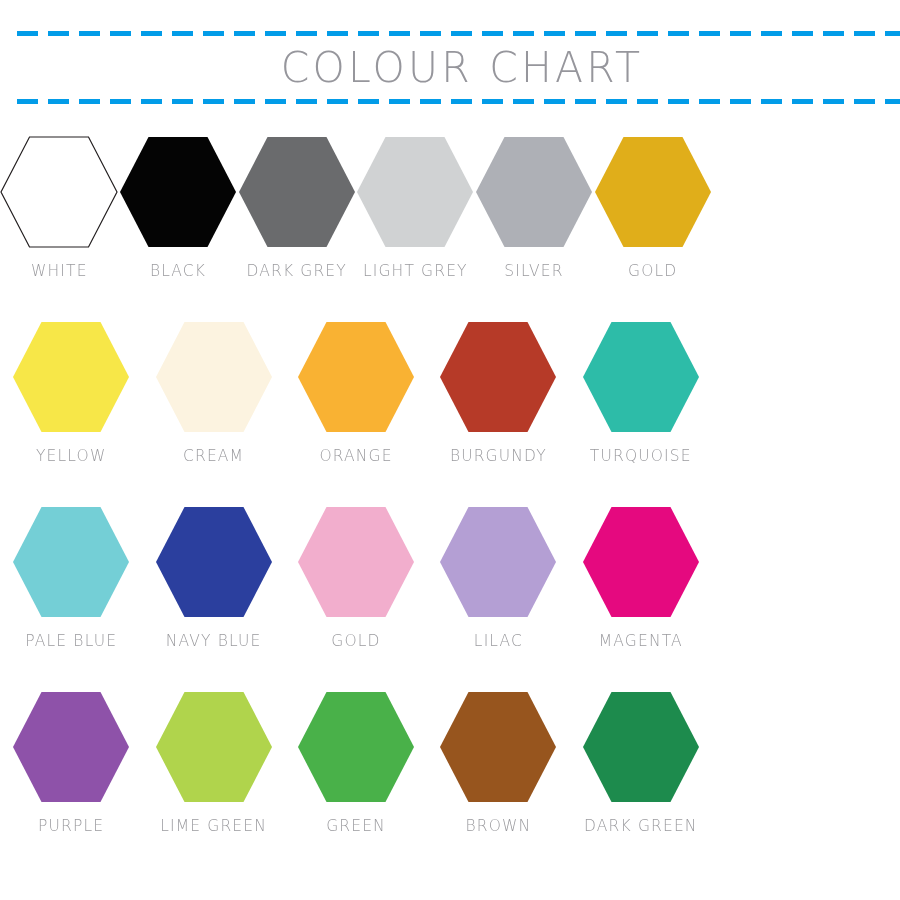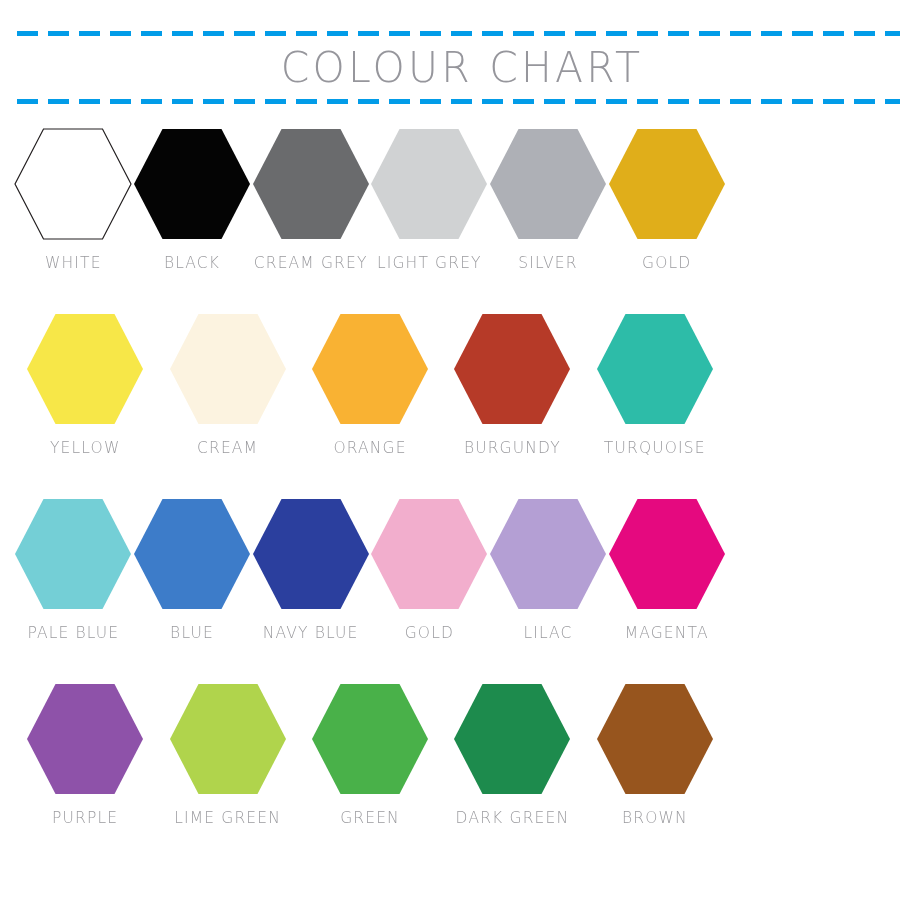--- a/index.html
+++ b/index.html
@@ -60,23 +60,22 @@
     color: #96969c;
     white-space: nowrap;
     transform: scaleY(1.06);
     transform-origin: center top;
   }
 
   
   .grid {
     position: absolute;
     left: 0;
-    top: 128px;
+    top: 136px;
     width: 712px;
-    padding-left: 14px;
   }
   .row {
     display: flex;
     justify-content: center;
     align-items: flex-start;
     height: 185px;
   }
   .cell {
     width: 146.5px;
     display: flex;
@@ -135,21 +134,21 @@
             </svg>
           </div>
           <div class="swatch-label">BLACK</div>
         </div>
         <div class="cell">
           <div class="hex-wrap">
             <svg class="hex-svg" viewBox="0 0 118 112">
               <polygon points="29.5,1 88.5,1 117,56 88.5,111 29.5,111 1,56" fill="#6a6b6d" stroke="none"></polygon>
             </svg>
           </div>
-          <div class="swatch-label">CREAM GREY</div>
+          <div class="swatch-label">DARK GREY</div>
         </div>
         <div class="cell">
           <div class="hex-wrap">
             <svg class="hex-svg" viewBox="0 0 118 112">
               <polygon points="29.5,1 88.5,1 117,56 88.5,111 29.5,111 1,56" fill="#d0d2d3" stroke="none"></polygon>
             </svg>
           </div>
           <div class="swatch-label">LIGHT GREY</div>
         </div>
         <div class="cell">
@@ -216,28 +215,20 @@
           <div class="hex-wrap">
             <svg class="hex-svg" viewBox="0 0 118 112">
               <polygon points="29.5,1 88.5,1 117,56 88.5,111 29.5,111 1,56" fill="#74cfd6" stroke="none"></polygon>
             </svg>
           </div>
           <div class="swatch-label">PALE BLUE</div>
         </div>
         <div class="cell">
           <div class="hex-wrap">
             <svg class="hex-svg" viewBox="0 0 118 112">
-              <polygon points="29.5,1 88.5,1 117,56 88.5,111 29.5,111 1,56" fill="#3d7cc9" stroke="none"></polygon>
-            </svg>
-          </div>
-          <div class="swatch-label">BLUE</div>
-        </div>
-        <div class="cell">
-          <div class="hex-wrap">
-            <svg class="hex-svg" viewBox="0 0 118 112">
               <polygon points="29.5,1 88.5,1 117,56 88.5,111 29.5,111 1,56" fill="#2b3f9e" stroke="none"></polygon>
             </svg>
           </div>
           <div class="swatch-label">NAVY BLUE</div>
         </div>
         <div class="cell">
           <div class="hex-wrap">
             <svg class="hex-svg" viewBox="0 0 118 112">
               <polygon points="29.5,1 88.5,1 117,56 88.5,111 29.5,111 1,56" fill="#f2aecd" stroke="none"></polygon>
             </svg>
@@ -282,29 +273,29 @@
           <div class="hex-wrap">
             <svg class="hex-svg" viewBox="0 0 118 112">
               <polygon points="29.5,1 88.5,1 117,56 88.5,111 29.5,111 1,56" fill="#49b149" stroke="none"></polygon>
             </svg>
           </div>
           <div class="swatch-label">GREEN</div>
         </div>
         <div class="cell">
           <div class="hex-wrap">
             <svg class="hex-svg" viewBox="0 0 118 112">
+              <polygon points="29.5,1 88.5,1 117,56 88.5,111 29.5,111 1,56" fill="#97551e" stroke="none"></polygon>
+            </svg>
+          </div>
+          <div class="swatch-label">BROWN</div>
+        </div>
+        <div class="cell">
+          <div class="hex-wrap">
+            <svg class="hex-svg" viewBox="0 0 118 112">
               <polygon points="29.5,1 88.5,1 117,56 88.5,111 29.5,111 1,56" fill="#1d8b4d" stroke="none"></polygon>
             </svg>
           </div>
           <div class="swatch-label">DARK GREEN</div>
-        </div>
-        <div class="cell">
-          <div class="hex-wrap">
-            <svg class="hex-svg" viewBox="0 0 118 112">
-              <polygon points="29.5,1 88.5,1 117,56 88.5,111 29.5,111 1,56" fill="#97551e" stroke="none"></polygon>
-            </svg>
-          </div>
-          <div class="swatch-label">BROWN</div>
         </div>
       </div>
     </div>
 
 </div>
 
 </body></html>

